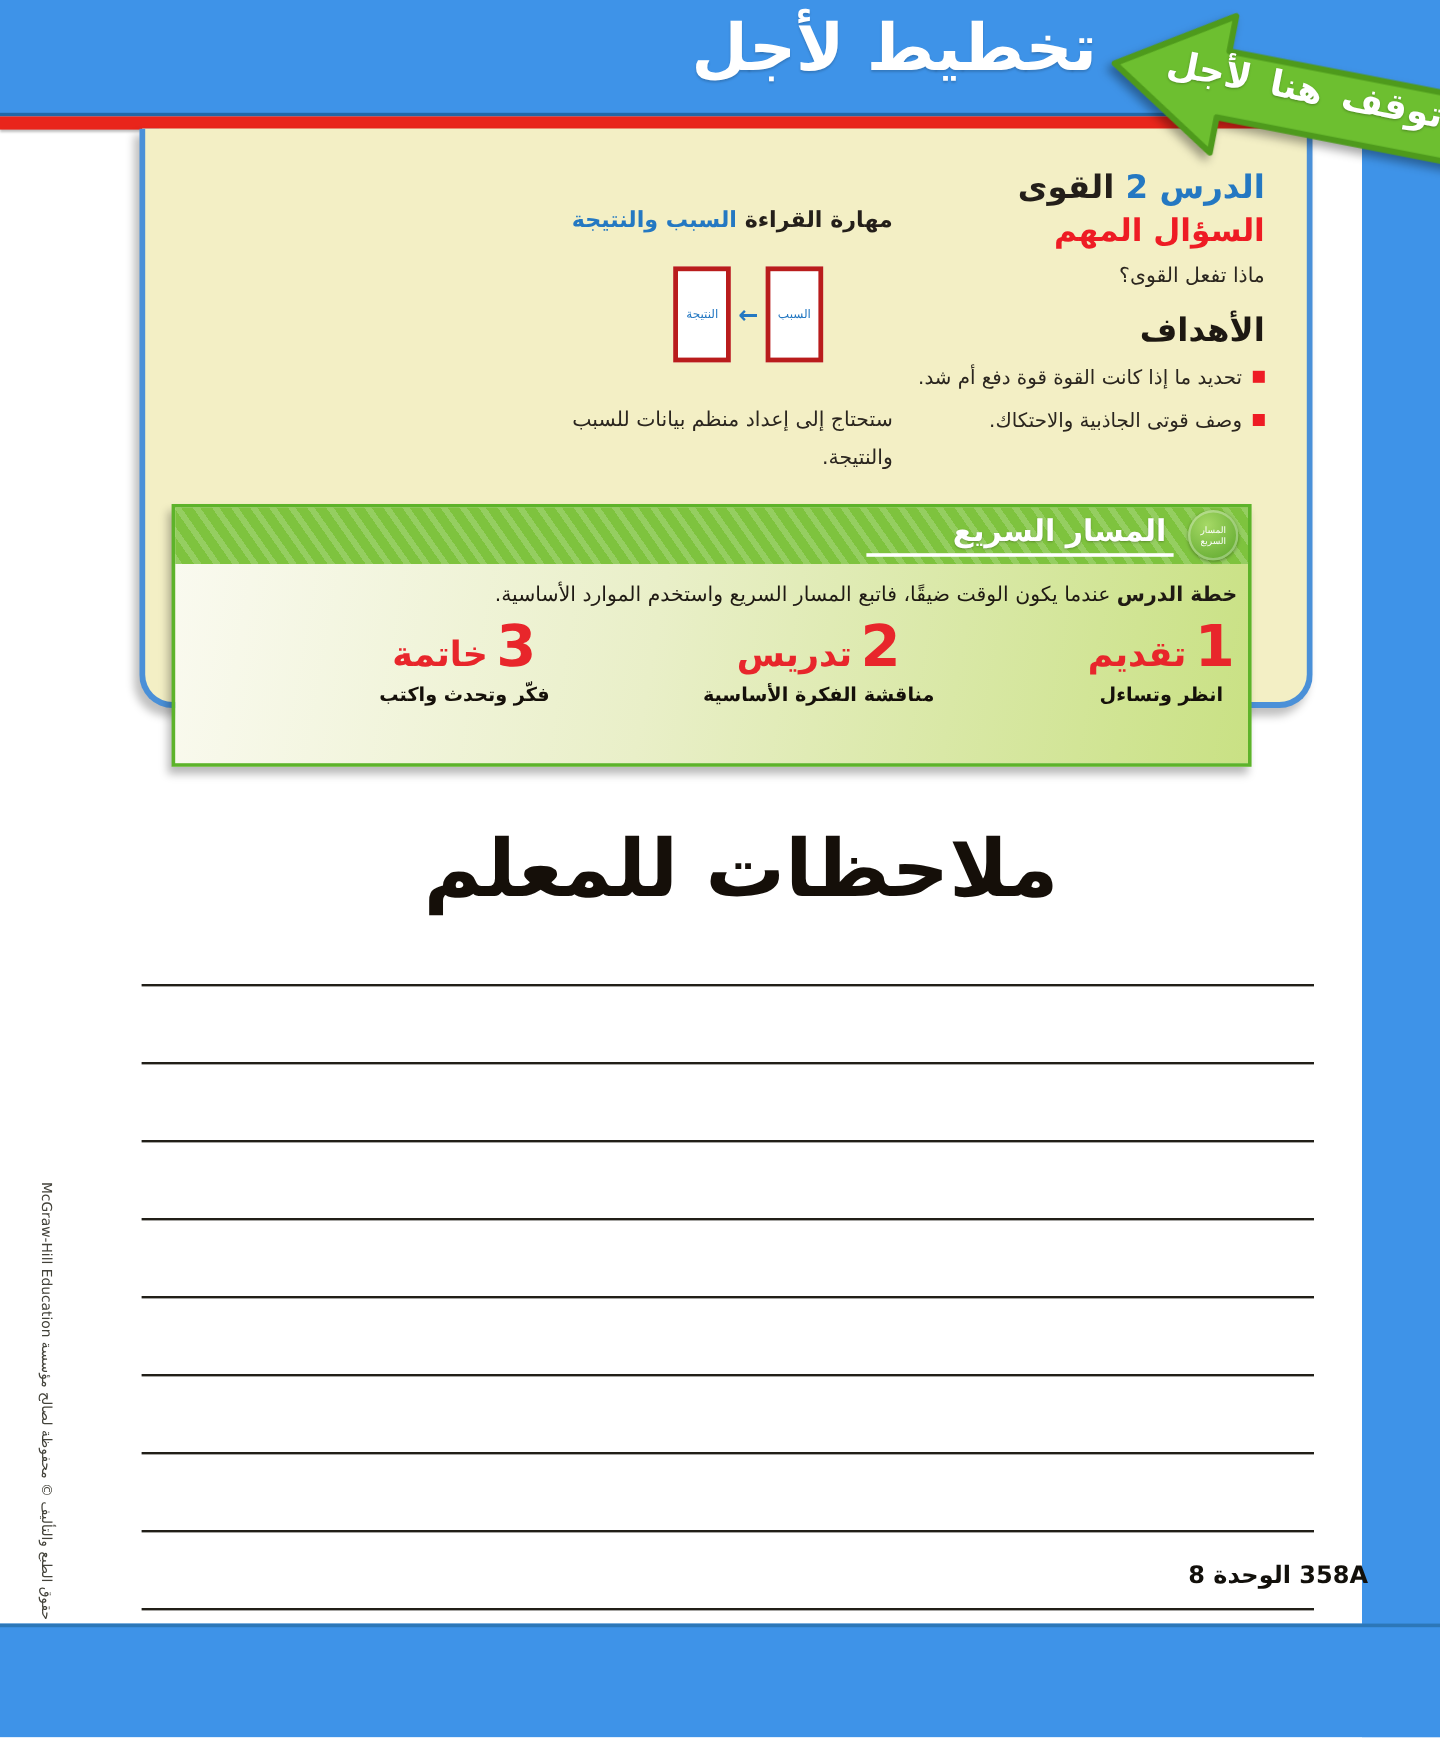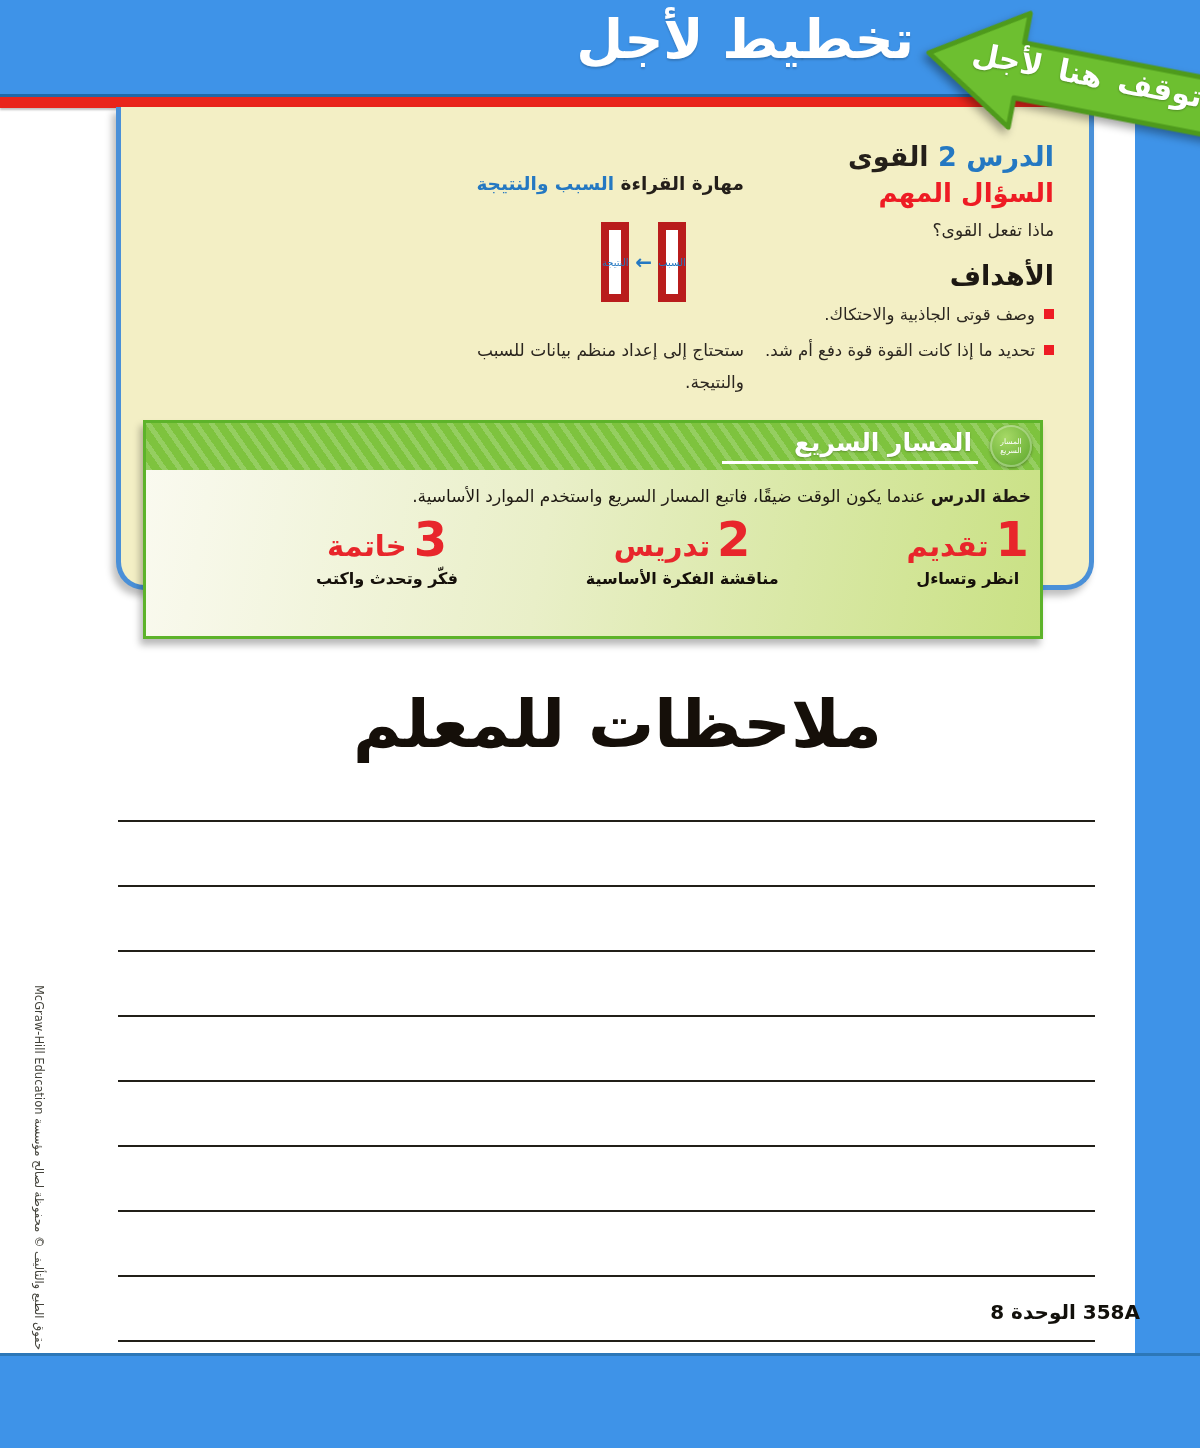--- a/index.html
+++ b/index.html
@@ -43,21 +43,21 @@
   .objectives-h { font-size:27px; font-weight:bold; color:#1d1812; margin-top:20px; }
   .bullet-row { display:flex; gap:9px; margin-top:12px; font-size:16.5px; color:#2b261f;
     align-items:flex-start; line-height:1.45; }
   .bullet-sq { flex:none; width:10px; height:10px; background:#ee1c24; margin-top:6px; }
 
   .reading-col { position:absolute; top:66px; right:345px; width:330px; }
   .reading-h { font-size:18.5px; font-weight:bold; color:#241f1a; }
   .reading-h .skill-blue { color:#2478c2; }
   .ce-diagram { margin:28px 58px 0 0; display:flex; align-items:center; gap:6px;
     width:fit-content; }
-  .ce-box { width:28px; height:80px; background:#ffffff; border:8px solid #b91c1c;
+  .ce-box { width:48px; height:80px; background:#ffffff; border:4px solid #b91c1c;
     display:flex; align-items:center; justify-content:center; font-size:10px;
     color:#2478c2; }
   .ce-arrow { font-size:20px; color:#2478c2; font-weight:bold; }
   .reading-note { margin-top:32px; font-size:17px; color:#2b261f; line-height:1.9; }
 
   
   .quick-track { position:absolute; left:143px; top:420px; width:900px; height:219px;
     border:3px solid #5db32a; background:linear-gradient(100deg,#fafaf0 0%,#e9efc8 45%,#c9e184 100%);
     box-shadow:-3px 6px 7px rgba(0,0,0,.28); z-index:10; }
   .qt-header { position:relative; height:47px;
@@ -120,25 +120,25 @@
       <div class="lesson-title">
         <span>الدرس</span>
         <span>2</span>
         <span class="lesson-name">القوى</span>
       </div>
       <div class="important-q">السؤال المهم</div>
       <div class="q-text">ماذا تفعل القوى؟</div>
       <div class="objectives-h">الأهداف</div>
       <div class="bullet-row">
         <span class="bullet-sq"></span>
-        <span>وصف قوتى الجاذبية والاحتكاك.</span>
+        <span>تحديد ما إذا كانت القوة قوة دفع أم شد.</span>
       </div>
       <div class="bullet-row">
         <span class="bullet-sq"></span>
-        <span>تحديد ما إذا كانت القوة قوة دفع أم شد.</span>
+        <span>وصف قوتى الجاذبية والاحتكاك.</span>
       </div>
     </div>
 
     <div class="reading-col">
       <div class="reading-h">
         <span>مهارة القراءة</span>
         <span class="skill-blue">السبب والنتيجة</span>
       </div>
       <div class="ce-diagram">
         <div class="ce-box">السبب</div>

